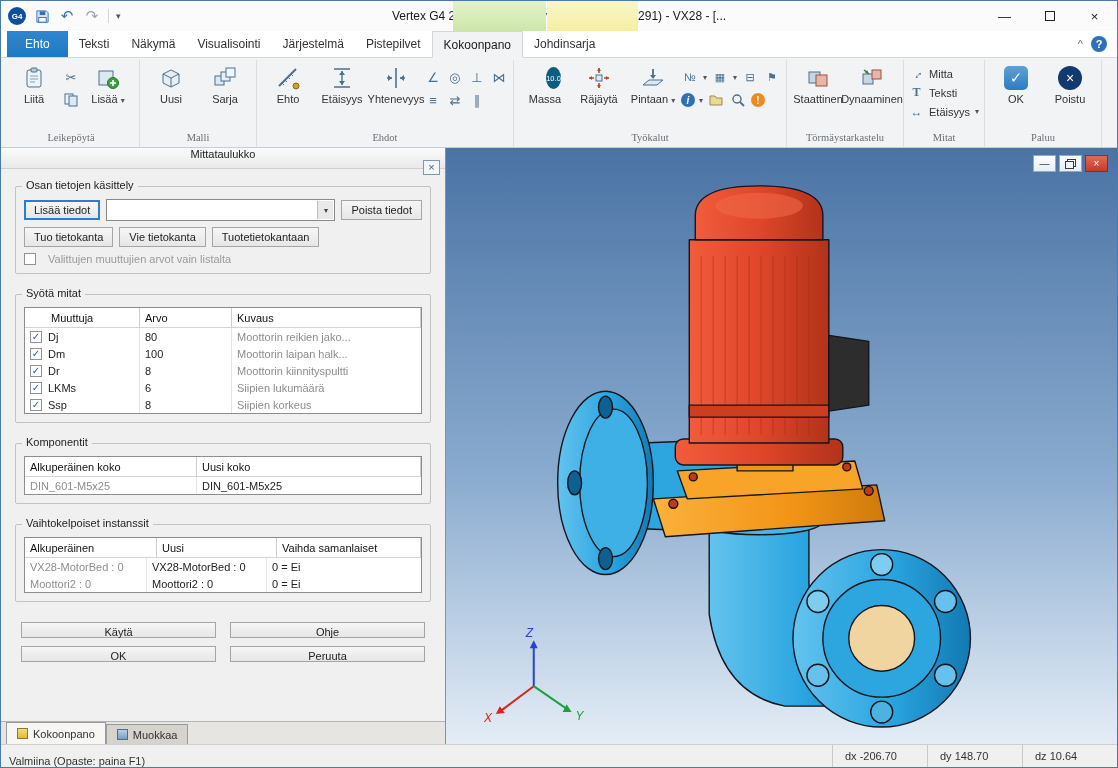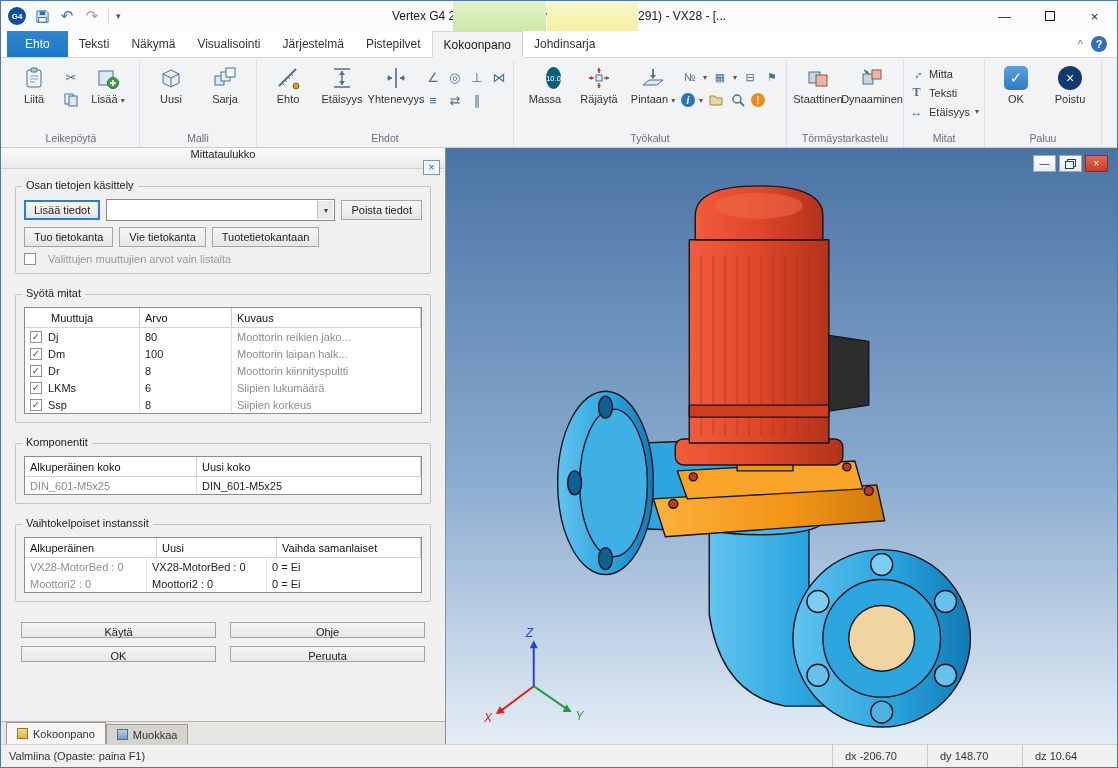--- a/index.html
+++ b/index.html
@@ -37,21 +37,21 @@
   .tabrow-right { margin-left:auto; display:flex; align-items:center; gap:8px; padding-right:10px; }
   .chev { color:#6b7076; font-size:11px; }
   .helpdot { width:16px; height:16px; border-radius:50%; background:#2f71b8; color:#fff; font-size:11px;
              display:flex; align-items:center; justify-content:center; font-weight:bold; }
 
   
   .ribbon { height:90px; background:#f2f3f5; border-bottom:1px solid #c9cdd2; display:flex;
             padding:2px 0 0 2px; flex:0 0 auto; }
   .rgroup { display:flex; flex-direction:column; border-right:1px solid #dcdee1; padding:0 5px; }
   .rbody { flex:1; display:flex; align-items:flex-start; gap:2px; }
-  .rlabel { height:17px; line-height:16px; text-align:center; font-size:10.5px; color:#6a6f75; }
+  .rlabel { height:17px; line-height:16px; text-align:center; font-size:10.5px; color:#6a6f75;font-family:Liberation Serif, serif; }
   .bigbtn { width:52px; min-width:46px; display:flex; flex-direction:column; align-items:center;
             padding-top:5px; gap:3px; }
   .icon26 { width:26px; height:26px; display:flex; align-items:center; justify-content:center; }
   .blbl { font-size:11px; color:#333; line-height:11px; text-align:center; white-space:nowrap; }
   .caret { font-size:8px; color:#555; }
   .smallcol { display:flex; flex-direction:column; gap:5px; padding-top:8px; }
   .srow { display:flex; gap:4px; align-items:center; }
   .sic { width:18px; height:18px; display:flex; align-items:center; justify-content:center;
          font-size:13px; color:#4a708f; }
   .sic.tiny { font-size:11px; }
@@ -119,21 +119,21 @@
   .vp-controls { position:absolute; top:7px; right:9px; display:flex; gap:3px; z-index:2; }
   .vpbtn { width:23px; height:17px; background:linear-gradient(#fdfdfd,#e8edf3); border:1px solid #93a9c2;
            display:flex; align-items:center; justify-content:center; font-size:10px; color:#2c3e50; }
   .vpbtn.close { background:linear-gradient(#e06a55,#c83a28); border-color:#922b1d; color:#fff; }
   .ico-restore { position:relative; width:11px; height:10px; display:block; }
   .ico-restore::before { content:""; position:absolute; right:0; top:0; width:7px; height:6px; border:1px solid #2c3e50; }
   .ico-restore::after { content:""; position:absolute; left:0; bottom:0; width:7px; height:6px; border:1px solid #2c3e50; background:#f2f5f9; }
 
   
   .statusbar { height:23px; background:#f0f0f0; border-top:1px solid #cfcfcf; display:flex;
-               align-items:center; font-size:11px; color:#333; padding-left:8px; flex:0 0 auto; }
+               align-items:flex-end; font-size:11px; color:#333; padding-left:8px; flex:0 0 auto; }
   .sright { margin-left:auto; display:flex; height:100%; }
   .scell { border-left:1px solid #c9c9c9; padding:0 12px; display:flex; align-items:center; min-width:95px; }
 </style>
 </head>
 <body>
 
 <div class="app">
 
   <div class="titlebar">
     <div class="strip green"></div>

